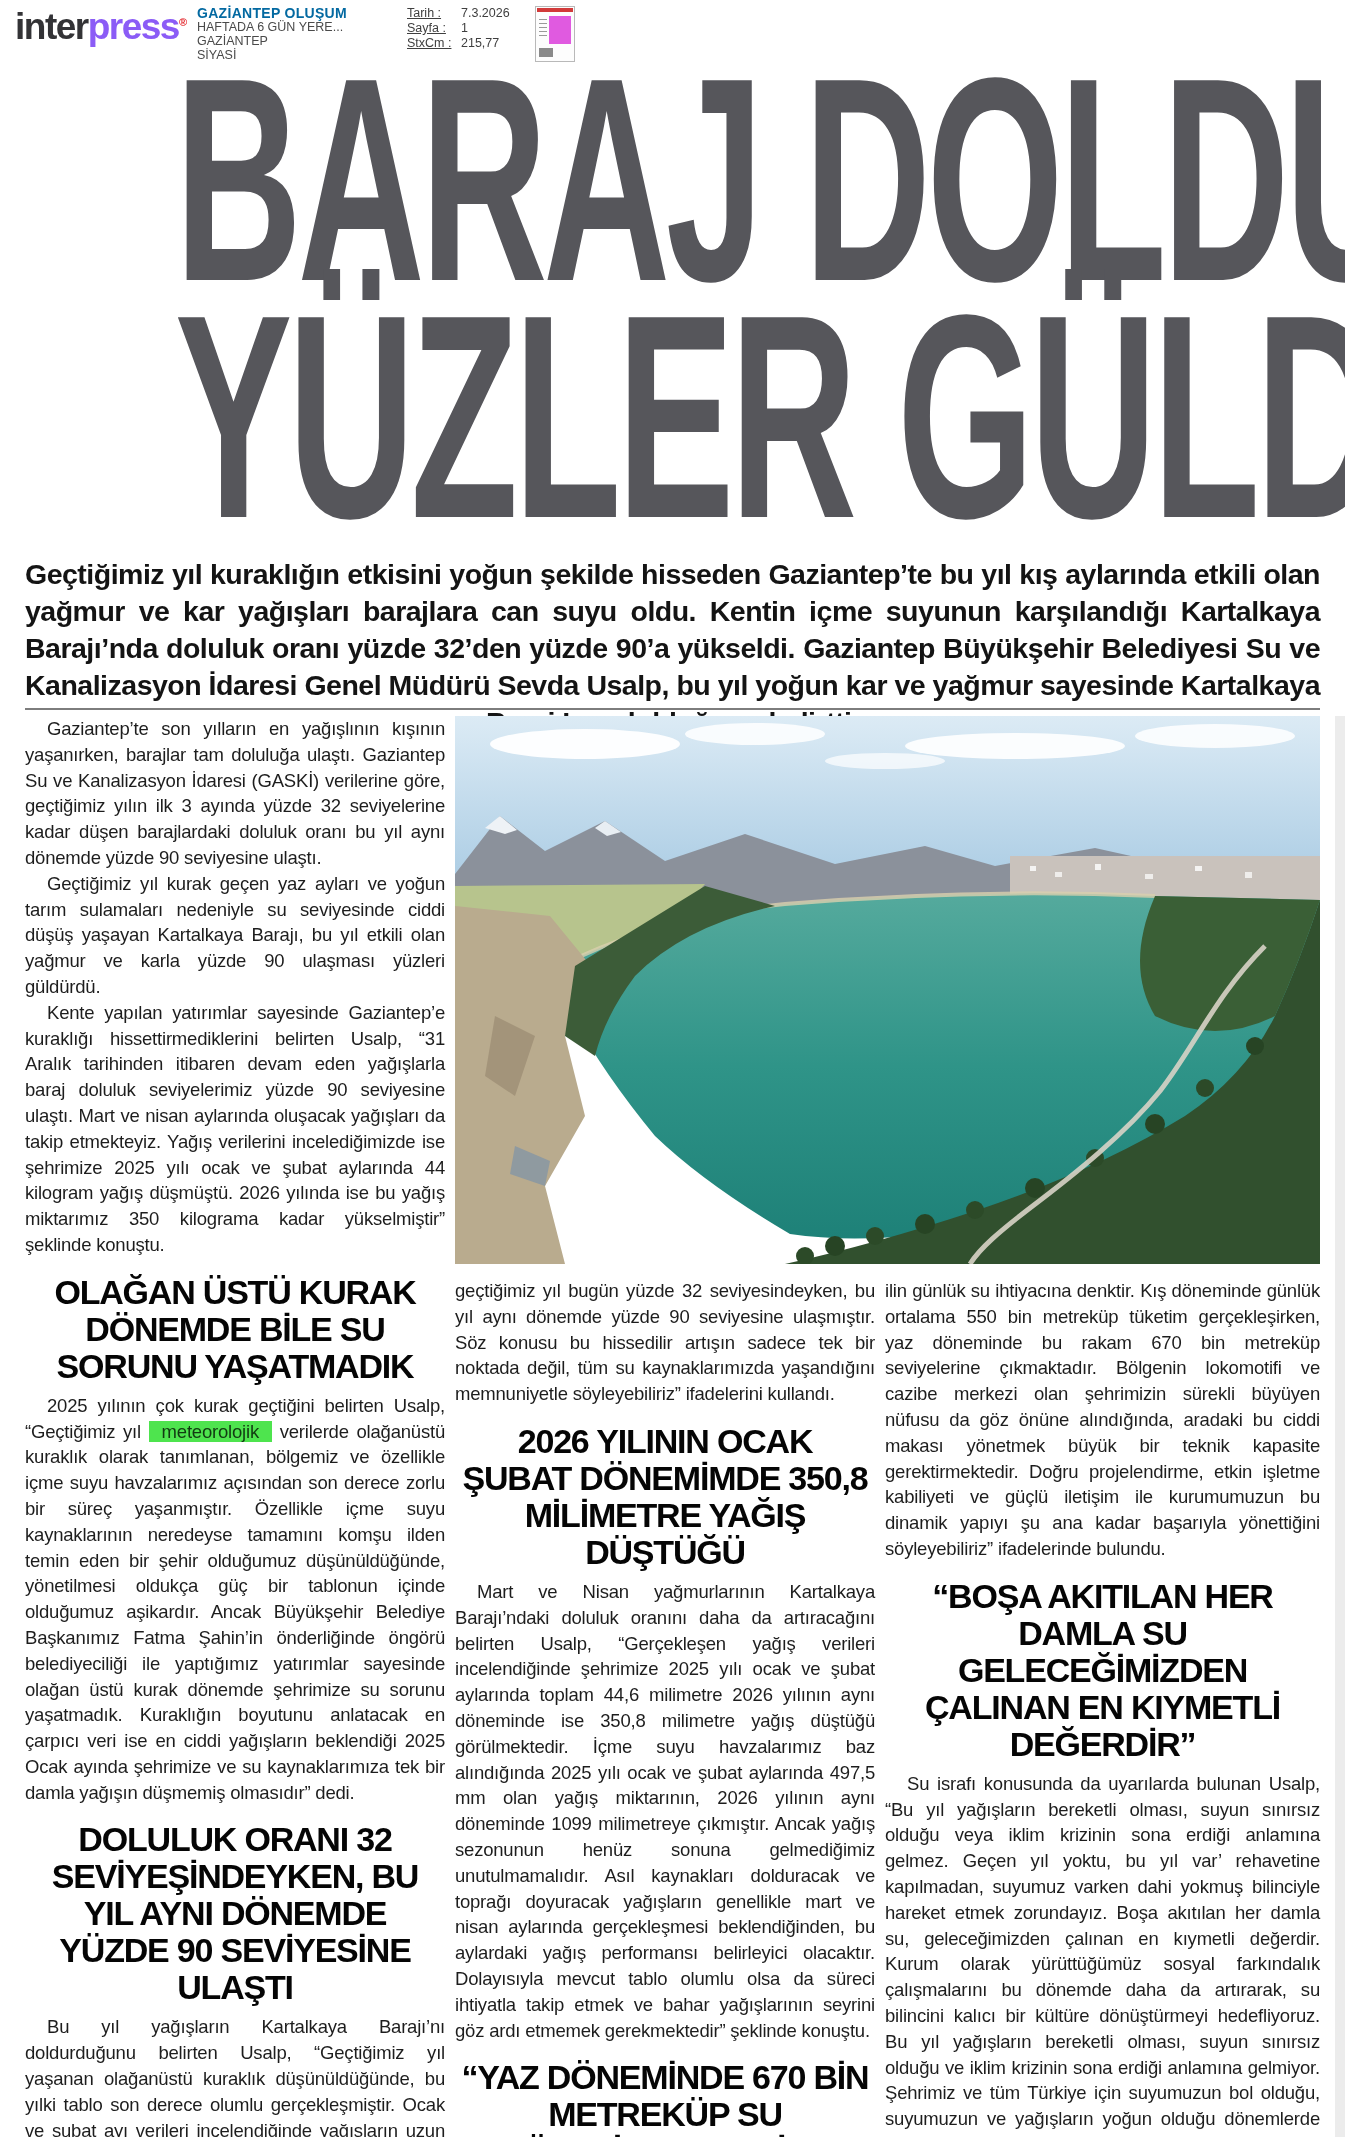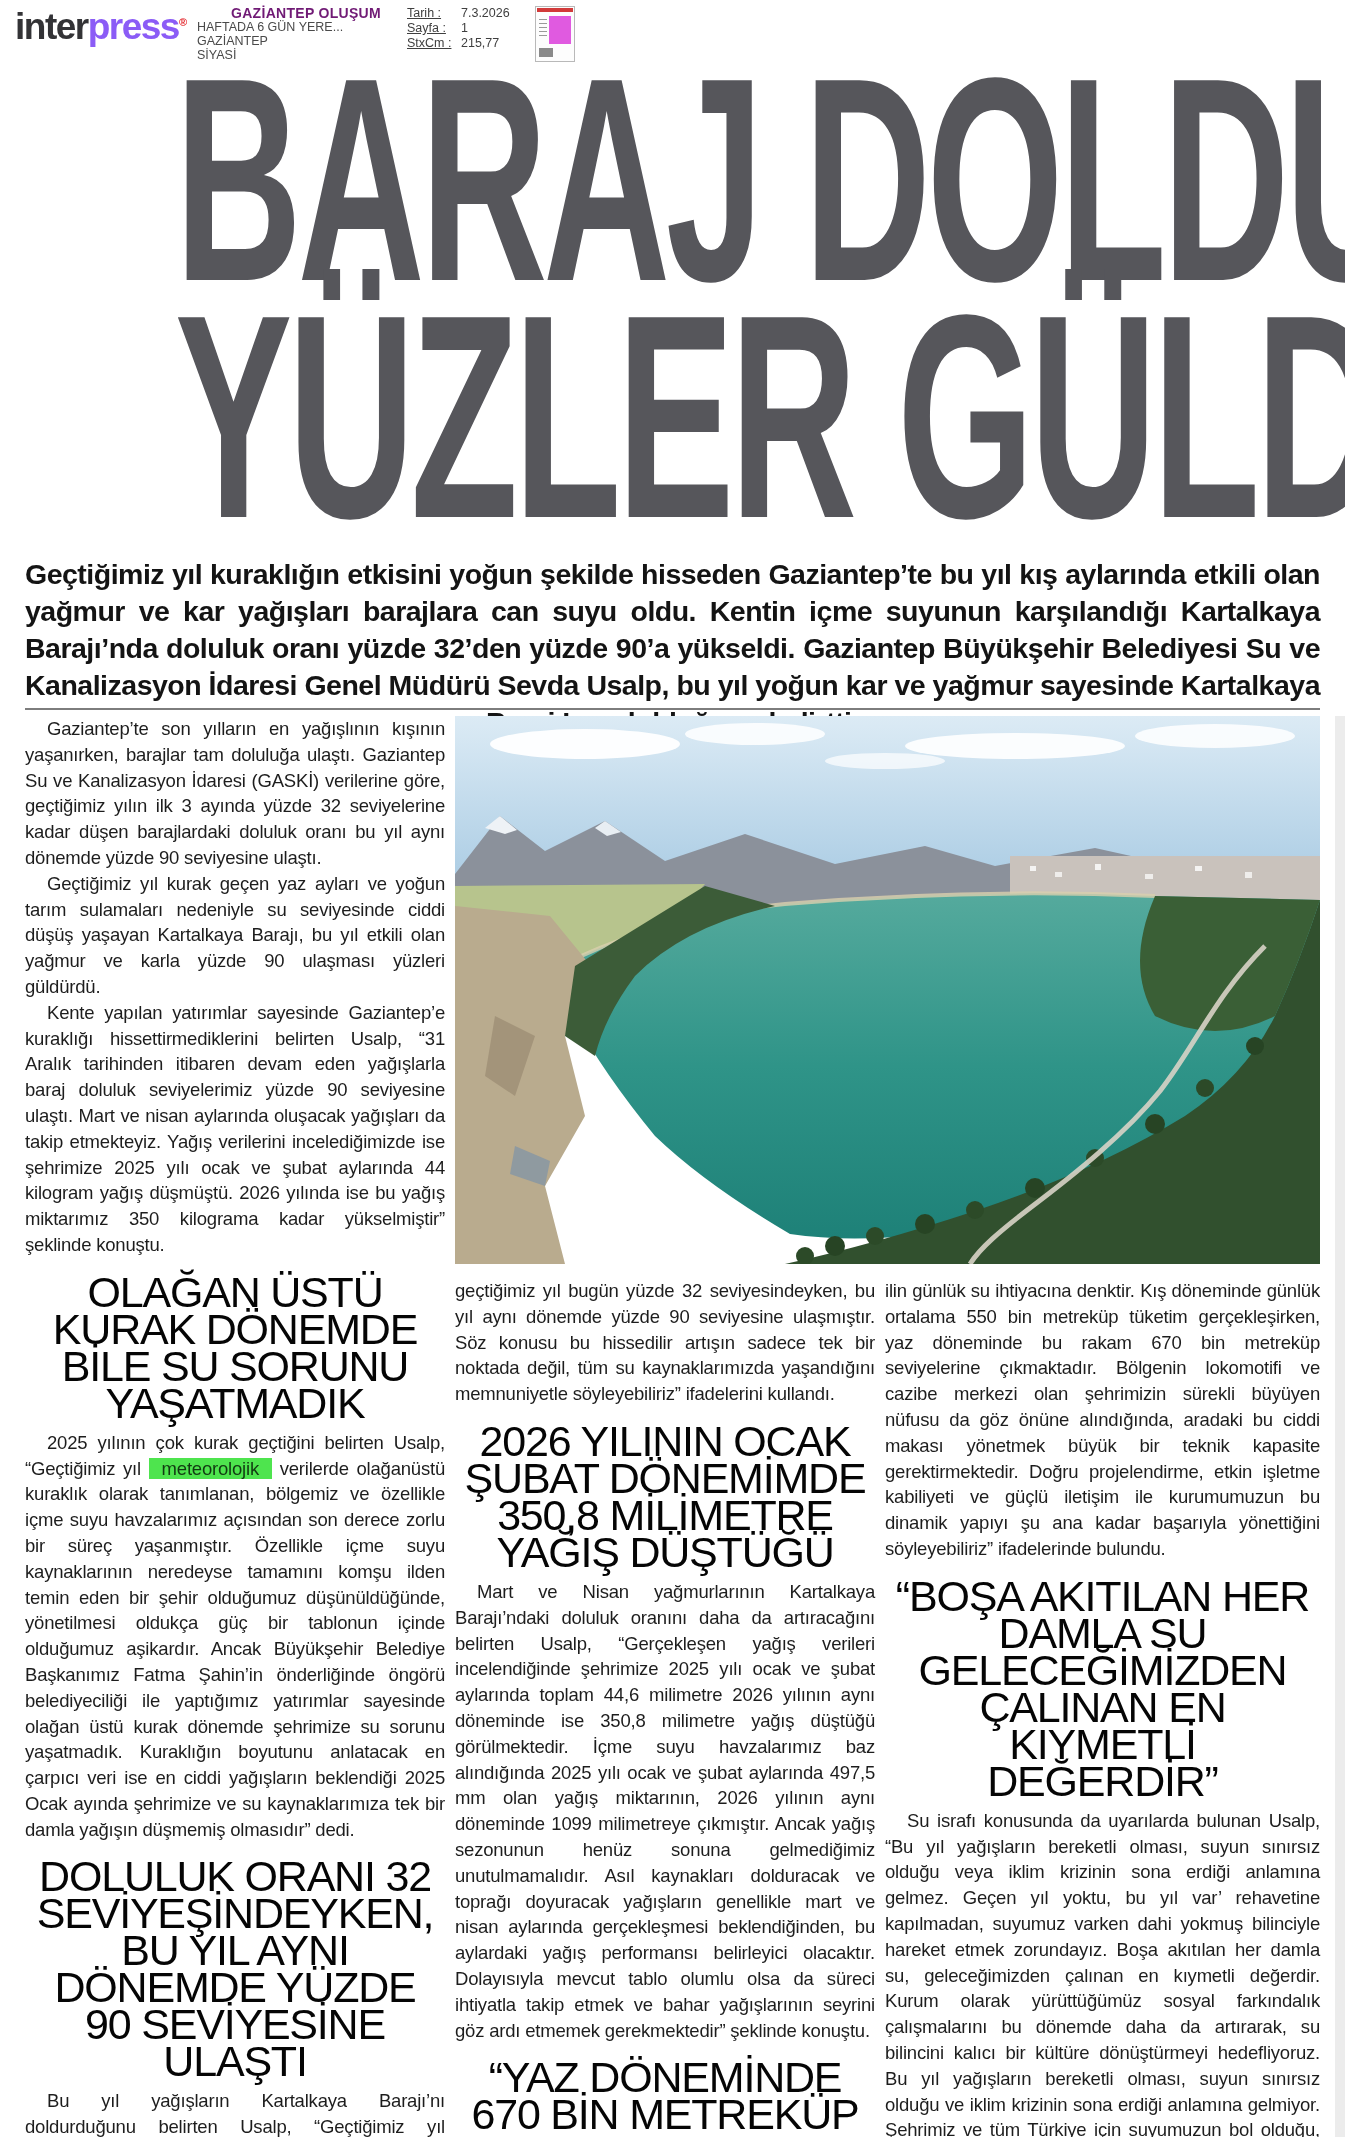--- a/index.html
+++ b/index.html
@@ -6,21 +6,21 @@
   .page{position:relative;width:1345px;height:2137px;background:#ffffff;margin:0 auto;
         font-family:"Liberation Sans", sans-serif;color:#1c1c1c;overflow:hidden;}
 
   
   .clip-header{position:absolute;top:6px;left:15px;right:15px;height:58px;}
   .logo{position:absolute;left:0;top:2px;font-weight:bold;font-size:37px;letter-spacing:-1.5px;line-height:1;}
   .logo .inter{color:#333336;}
   .logo .press{color:#8b5cf6;}
   .logo sup{color:#e32328;font-size:11px;font-weight:bold;vertical-align:super;letter-spacing:0;}
   .src{position:absolute;left:182px;top:0;width:190px;font-size:12.5px;line-height:14px;color:#4a4a4a;}
-  .src .t{font-weight:bold;font-size:14px;color:#701a75;letter-spacing:.3px;margin-left:34px;}
+  .src .t{font-weight:bold;font-size:14px;color:#0369a1;letter-spacing:.3px;}
   .meta{position:absolute;left:392px;top:0;font-size:12.5px;line-height:15px;color:#3f3f3f;}
   .meta .row{display:flex;}
   .meta .lab{width:52px;text-decoration:underline;}
   .meta .val{margin-left:2px;}
   .thumb{position:absolute;left:520px;top:0;width:40px;height:56px;background:#fdfdfd;border:1px solid #b9b9b9;box-sizing:border-box;}
   .thumb .bar{position:absolute;top:1px;left:1px;right:1px;height:4px;background:#d23a3a;}
   .thumb .mag{position:absolute;top:9px;left:13px;width:22px;height:28px;background:#e05ae0;}
   .thumb .ln{position:absolute;left:3px;width:8px;height:1px;background:#9a9a9a;}
   .thumb .blk{position:absolute;left:3px;bottom:4px;width:14px;height:9px;background:#8a8a8a;}
 
@@ -36,22 +36,22 @@
 
   .rule{position:absolute;top:708px;left:25px;width:1295px;height:2px;background:#7d7d7d;}
 
   
   .body-sec{position:absolute;top:716px;left:0;width:1345px;height:1421px;overflow:hidden;}
   .col{position:absolute;width:420px;text-align:justify;}
   .col.c3{width:435px;}
   .bp{margin:0;font-size:18.5px;line-height:25.8px;text-indent:22px;color:#1d1d1d;letter-spacing:-0.2px;}
   .bp.noindent{text-indent:0;}
   .bp mark{background:#4ee44e;color:#123a12;padding:0 13px;}
-  .subhead{margin:16px 6px 8px 6px;text-align:center;font-size:43px;line-height:37px;
-           font-weight:normal;color:#050505;letter-spacing:-1.2px;text-align-last:center;}
+  .subhead{margin:16px 6px 8px 6px;text-align:center;font-size:34px;line-height:37px;
+           font-weight:bold;color:#050505;letter-spacing:-1.2px;text-align-last:center;}
   .photo{position:absolute;left:455px;top:0;width:865px;height:548px;}
   .photo svg{display:block;width:100%;height:100%;}
   .scan-strip{position:absolute;right:0;top:716px;width:10px;height:1421px;background:#e4e4e4;opacity:.7;}
 </style>
 </head>
 <body>
 
 <div class="page">
 
   <div class="clip-header">

